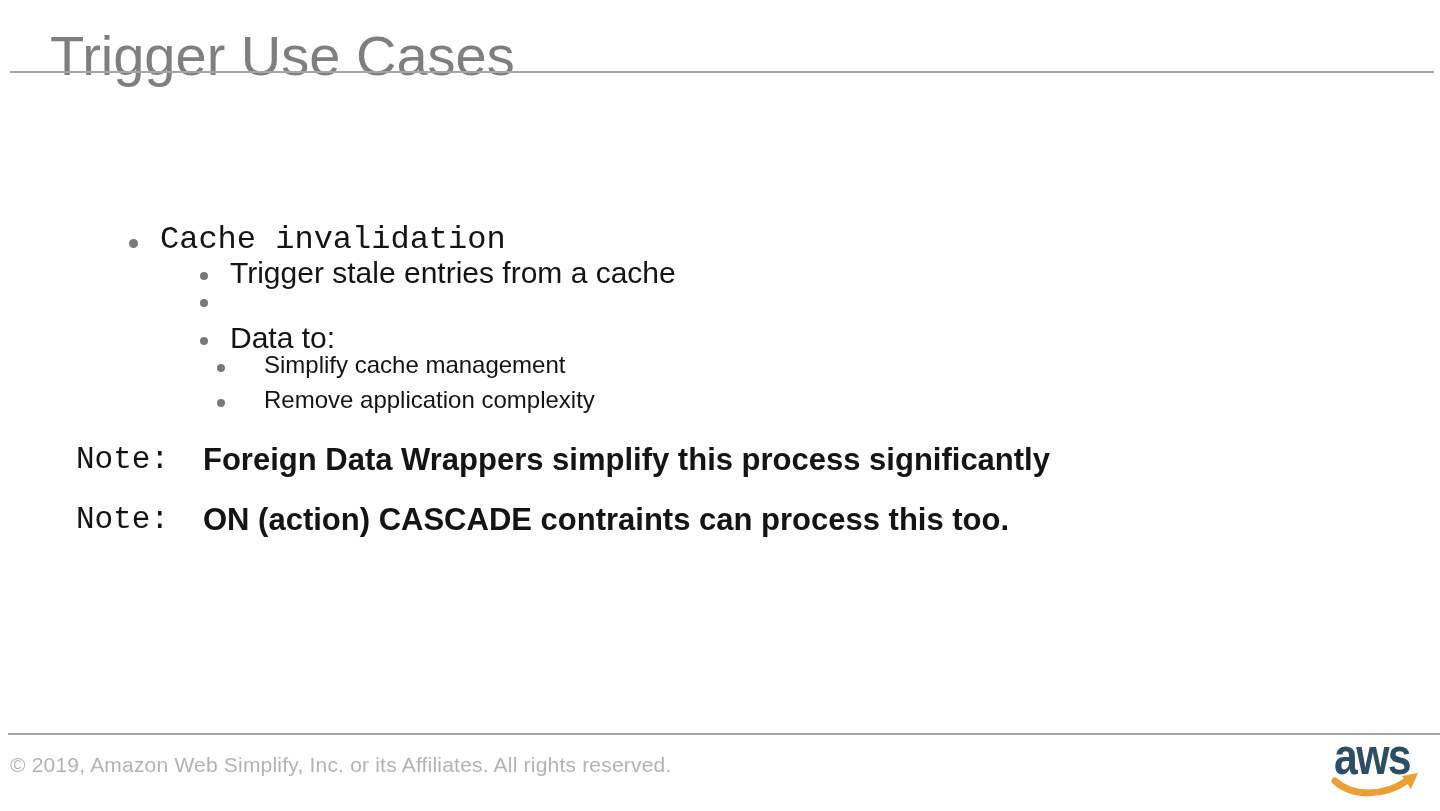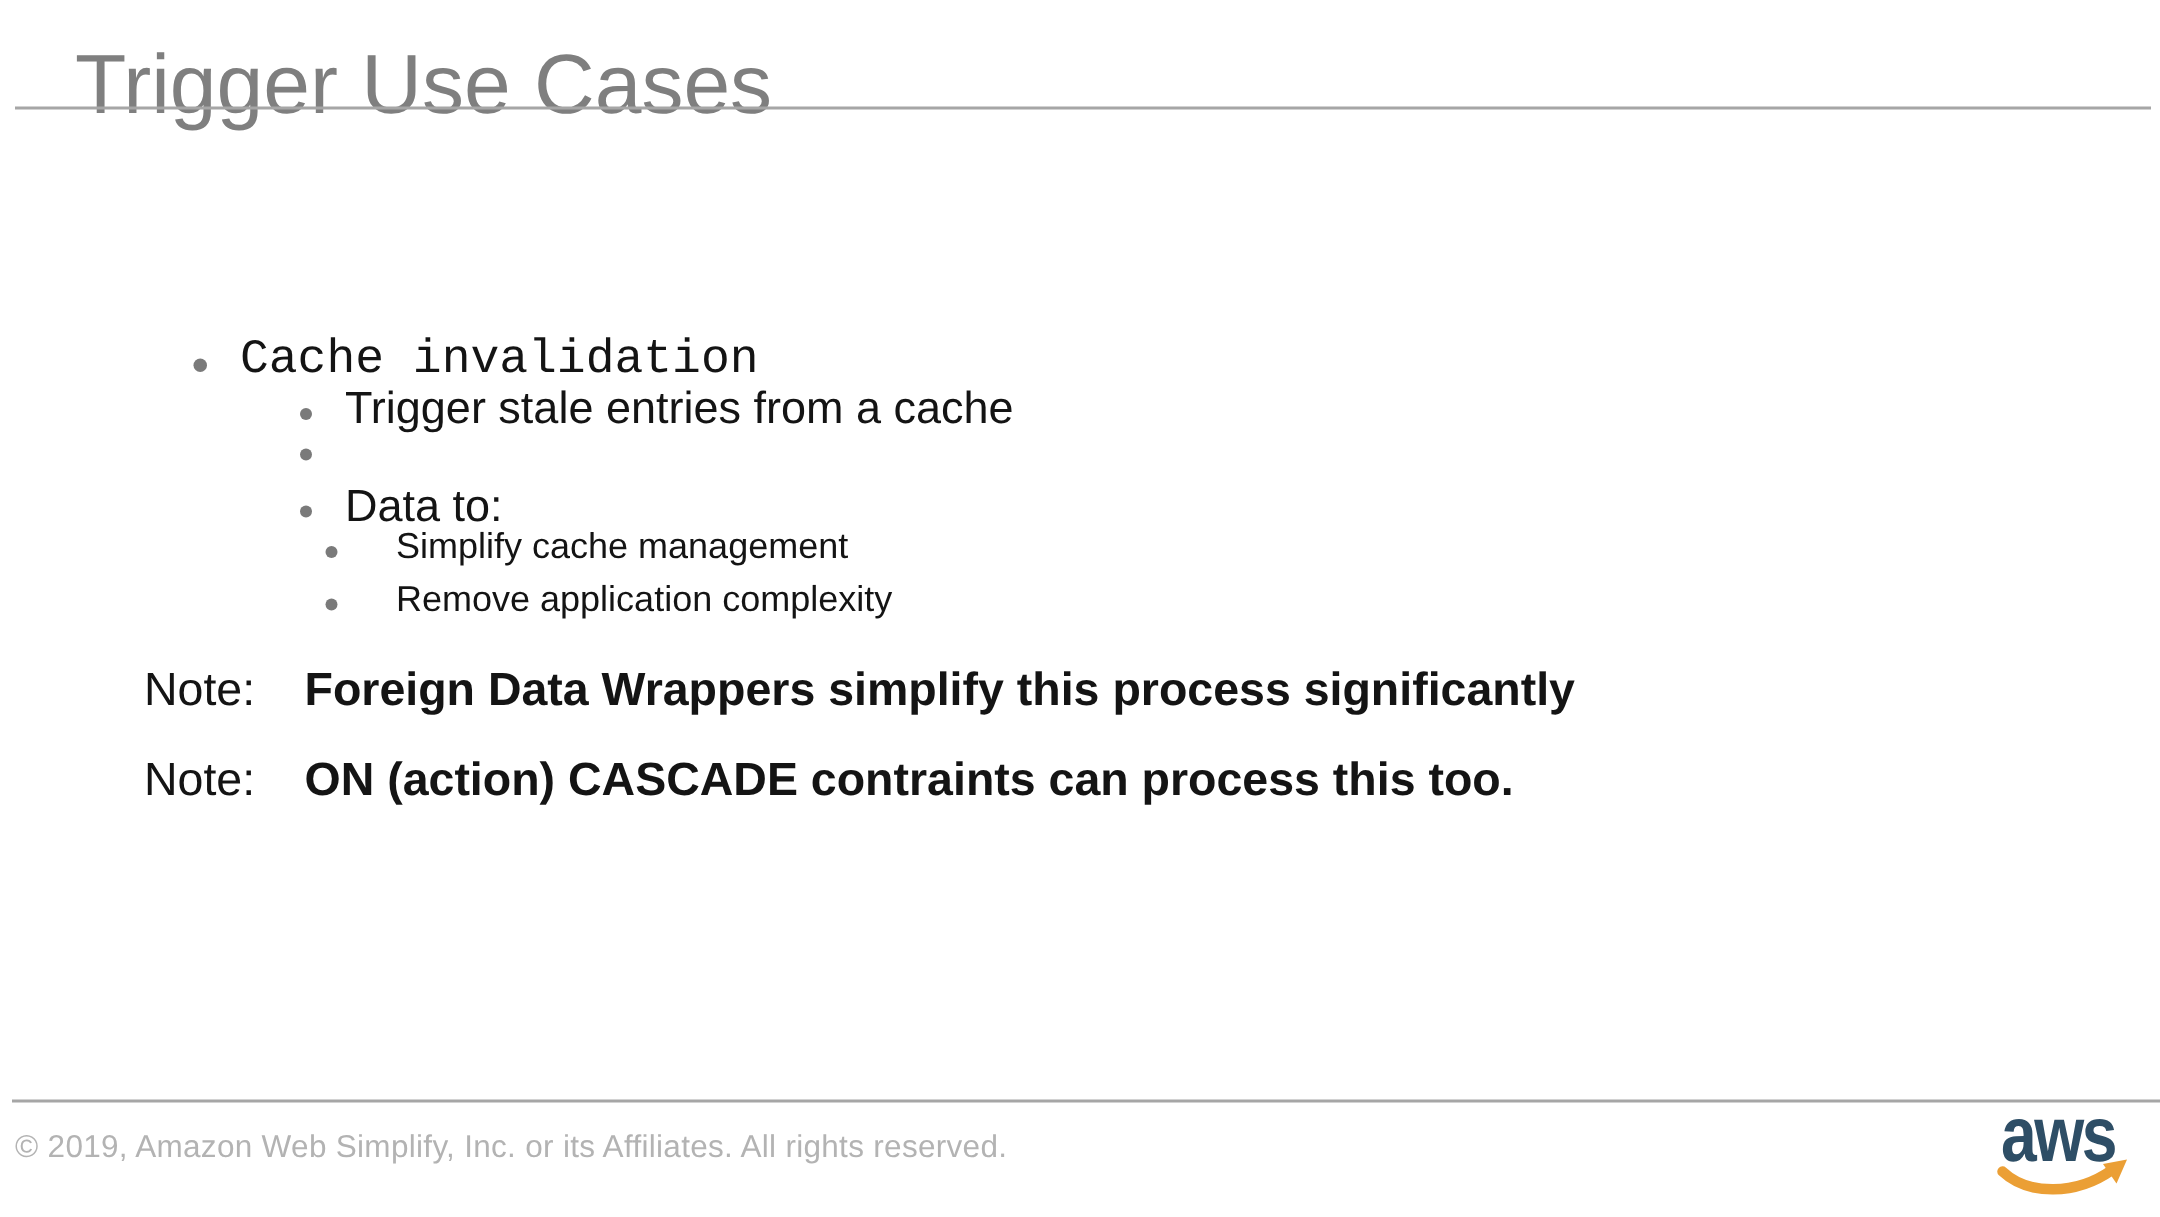--- a/index.html
+++ b/index.html
@@ -62,21 +62,21 @@
   #bullet-4 { top: 323px; }
   #bullet-5 { top: 353px; }
   #bullet-6 { top: 388px; }
 
   
   .note {
     position: absolute; left: 0; right: 0; height: 40px;
     font-size: 31px; line-height: 1;
     color: var(--body-black, #141414);
   }
-  .note .note-label { position: absolute; left: 96px; top: 0; }
+  .note .note-label { position: absolute; left: 76px; top: 0; font-family: Liberation Mono, monospace; }
   .note .note-text { position: absolute; left: 203px; top: 0; white-space: nowrap; font-weight: bold; }
   #note-1 { top: 444px; }
   #note-2 { top: 504px; }
 
   
   .footer-rule {
     position: absolute; left: 8px; right: 0; top: 733px;
     height: 0; border-top: 2px solid var(--rule-gray, #a6a6a6);
   }
   .footer-copyright {

